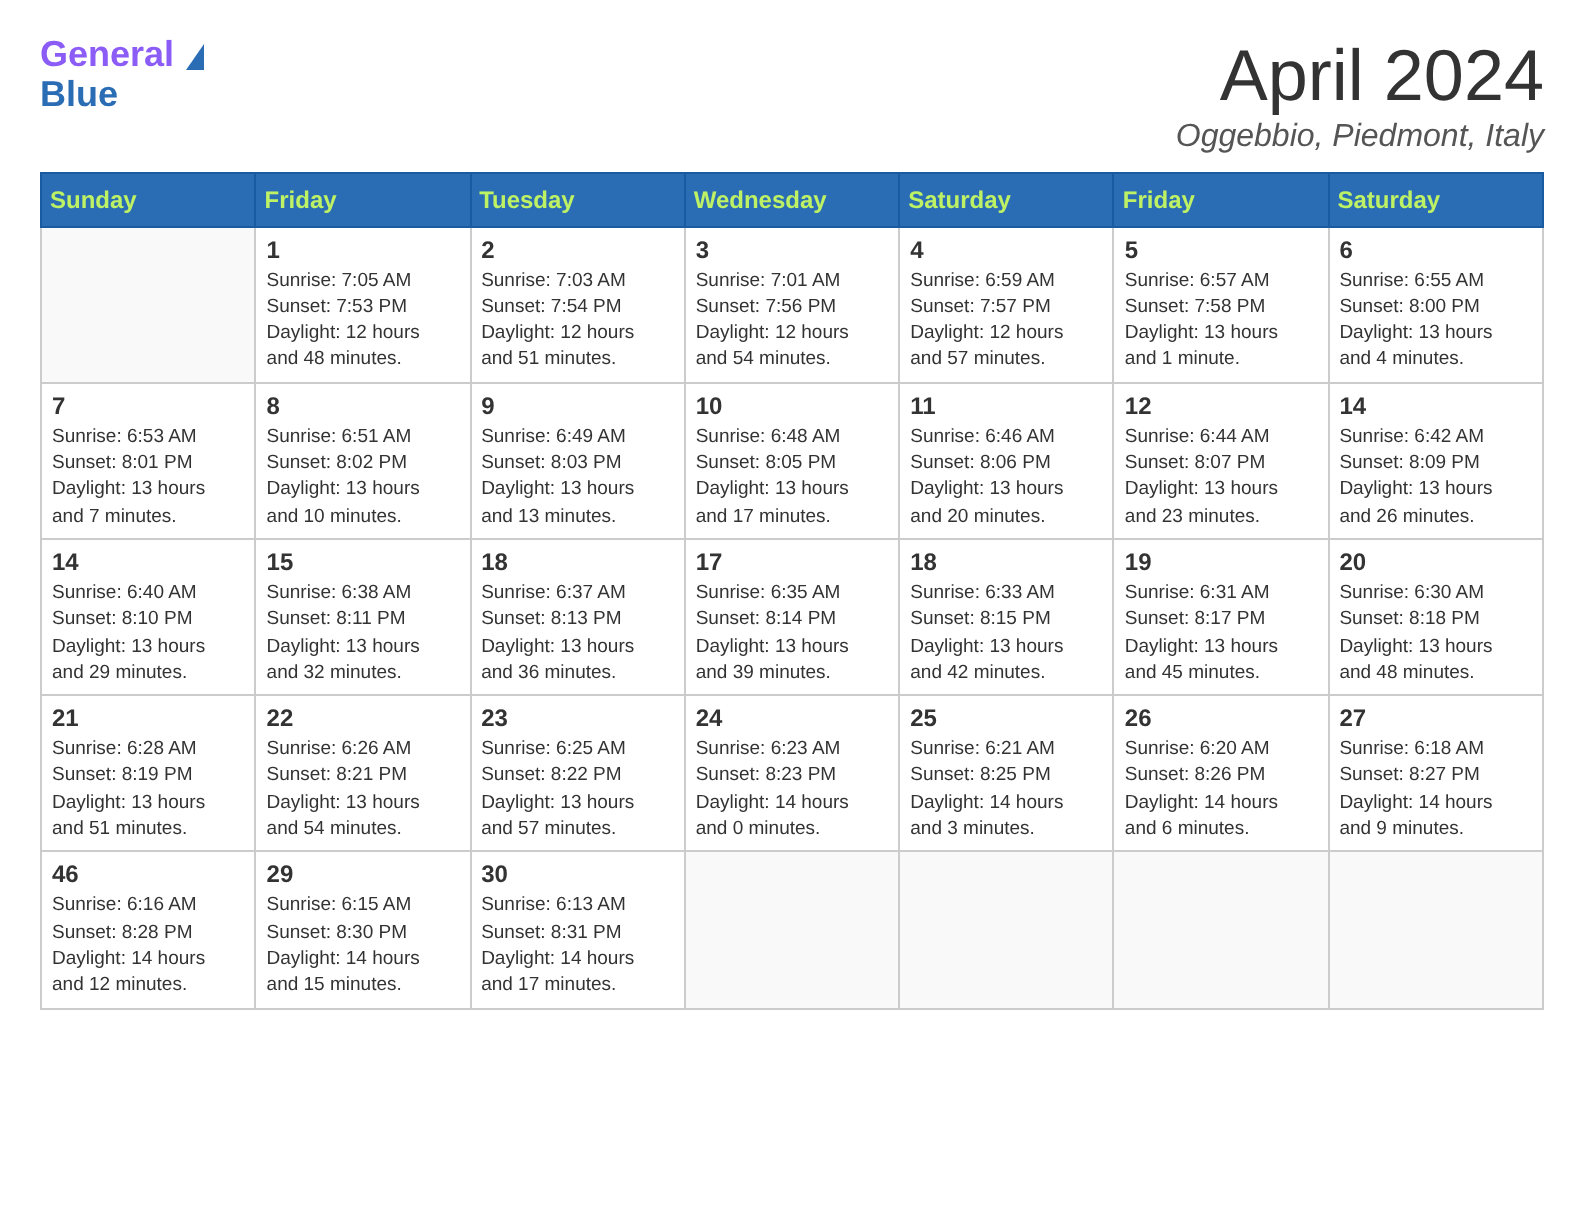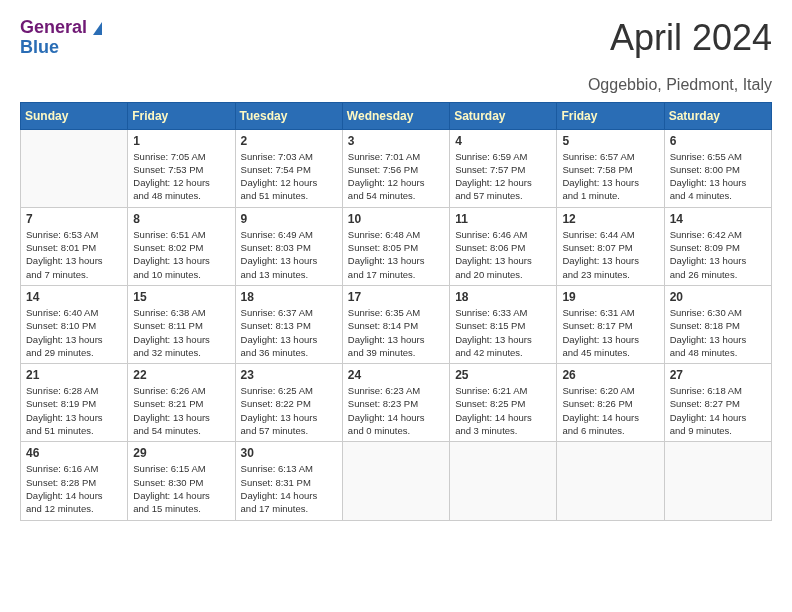--- a/index.html
+++ b/index.html
@@ -36,31 +36,32 @@
     }
     .month-title {
       font-size: 36px;
       font-weight: normal;
       color: #333;
       line-height: 1.1;
     }
     .location {
       font-size: 16px;
       color: #555;
-      margin-top: 18px;
+      margin-top: 2px;
+      font-style: italic;
     }
     table {
       width: 100%;
       border-collapse: collapse;
       margin-top: 8px;
       table-layout: fixed;
     }
     thead th {
       background-color: #2a6db5;
-      color: #fef9c3;
+      color: #bef264;
       font-size: 12px;
       font-weight: bold;
       padding: 6px 4px;
       text-align: left;
       border: 1px solid #1a5aa0;
     }
     tbody td {
       border: 1px solid #ccc;
       vertical-align: top;
       padding: 4px 5px;
@@ -89,21 +90,21 @@
     }
   </style>
 </head>
 <body>
 
 <div class="container">
   <div class="header-row">
     <div class="logo">
       <div style="display:flex;align-items:center;">
         <span class="logo-text">
-          <span style="color:#701a75;margin-top:28px;">General</span>
+          <span style="color:#8b5cf6;margin-top:28px;">General</span>
           <span style="display:inline-block;width:0;height:0;border-left:9px solid transparent;border-bottom:13px solid #2a6db5;margin-left:1px;vertical-align:middle;"></span>
         </span>
       </div>
       <div class="logo-text">
         <span style="color:#2a6db5;font-weight:bold;font-size:18px;">Blue</span>
       </div>
     </div>
     <div class="title-block">
       <div class="month-title">April 2024</div>
       <div class="location">Oggebbio, Piedmont, Italy</div>

